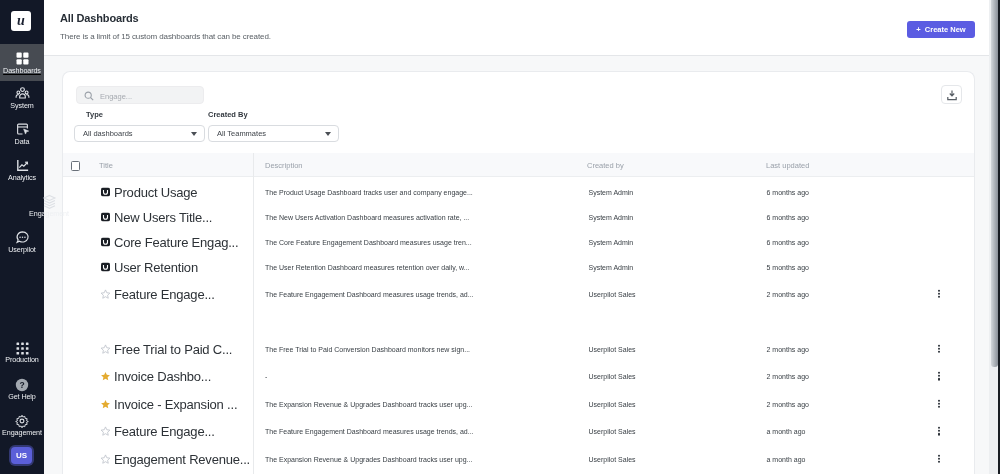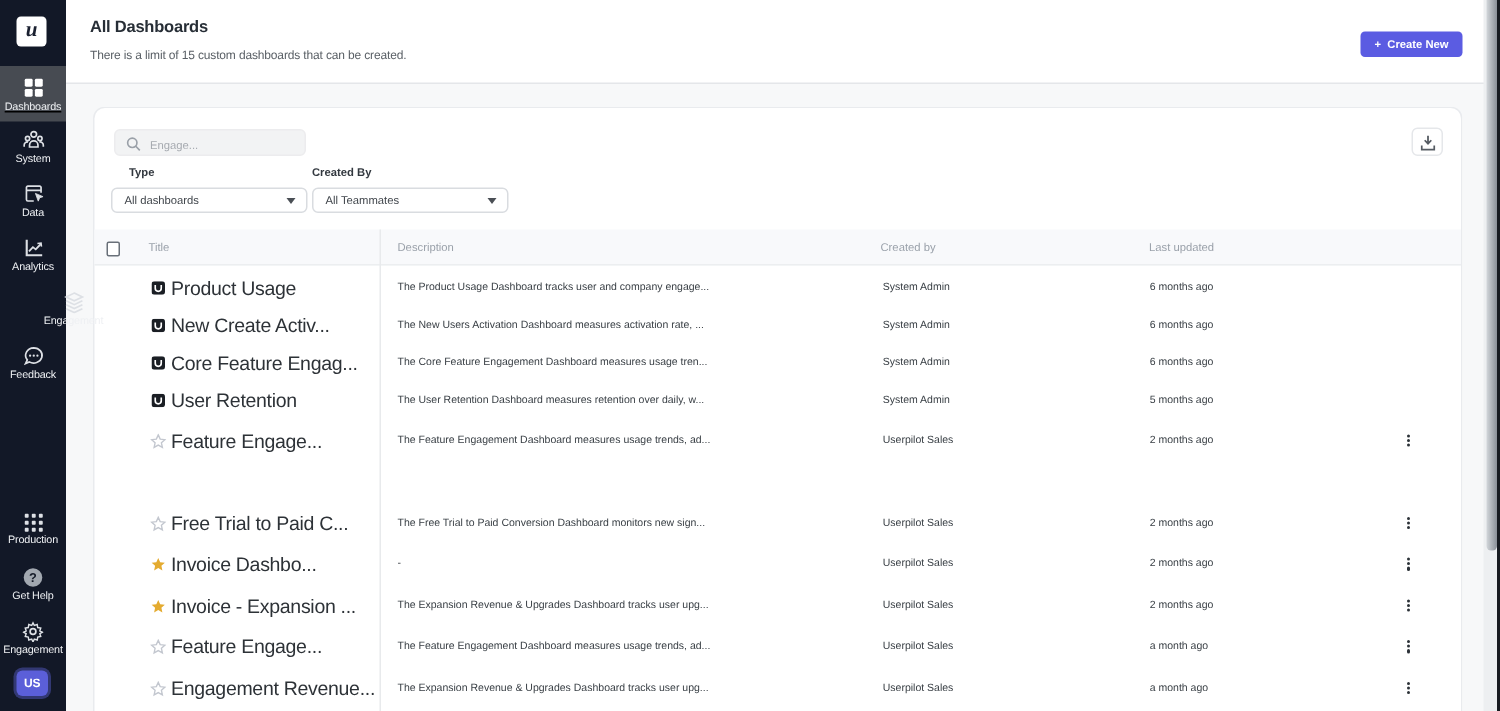--- a/index.html
+++ b/index.html
@@ -92,21 +92,21 @@
   <span class="rby">System Admin</span>
   <span class="rupd">6 months ago</span>
 </div>
 <div class="row" style="top:204px;">
   <span class="ricon">
         <svg width="9" height="9" viewBox="0 0 9 9">
           <rect width="9" height="9" rx="2" fill="#1a1e24"></rect>
           <path d="M2.5 2.5 v2.2 a2 2 0 0 0 4 0 v-2.2" fill="none" stroke="#fff" stroke-width="1.1"></path>
         </svg>
       </span>
-  <span class="rtitle">New Create Activ...</span>
+  <span class="rtitle">New Users Title...</span>
   <span class="rdesc">The New Users Activation Dashboard measures activation rate, ...</span>
   <span class="rby">System Admin</span>
   <span class="rupd">6 months ago</span>
 </div>
 <div class="row" style="top:229px;">
   <span class="ricon">
         <svg width="9" height="9" viewBox="0 0 9 9">
           <rect width="9" height="9" rx="2" fill="#1a1e24"></rect>
           <path d="M2.5 2.5 v2.2 a2 2 0 0 0 4 0 v-2.2" fill="none" stroke="#fff" stroke-width="1.1"></path>
         </svg>
@@ -277,21 +277,21 @@
 </div>
 <div class="nav" style="top:225px;">
   <svg width="15" height="15" viewBox="0 0 16 16" fill="none" stroke="#dde0e5" stroke-width="1.2">
         <path d="M8 2 a6 5.4 0 1 1 -3.2 10 L2.2 13.2 L3.4 10.6 A6 5.4 0 0 1 8 2 Z"></path>
         <g fill="#dde0e5" stroke="none">
           <circle cx="5.4" cy="7.6" r="0.8"></circle>
           <circle cx="8" cy="7.6" r="0.8"></circle>
           <circle cx="10.6" cy="7.6" r="0.8"></circle>
         </g>
       </svg>
-  <span class="lb">Feedback</span>
+  <span class="lb">Userpilot</span>
 </div>
 <div class="nav" style="top:337px;">
   <svg width="13" height="13" viewBox="0 0 13 13">
         <g fill="#dde0e5">
           <rect x="0.5" y="0.5" width="2.6" height="2.6" rx="0.6"></rect>
           <rect x="5.2" y="0.5" width="2.6" height="2.6" rx="0.6"></rect>
           <rect x="9.9" y="0.5" width="2.6" height="2.6" rx="0.6"></rect>
           <rect x="0.5" y="5.2" width="2.6" height="2.6" rx="0.6"></rect>
           <rect x="5.2" y="5.2" width="2.6" height="2.6" rx="0.6"></rect>
           <rect x="9.9" y="5.2" width="2.6" height="2.6" rx="0.6"></rect>

